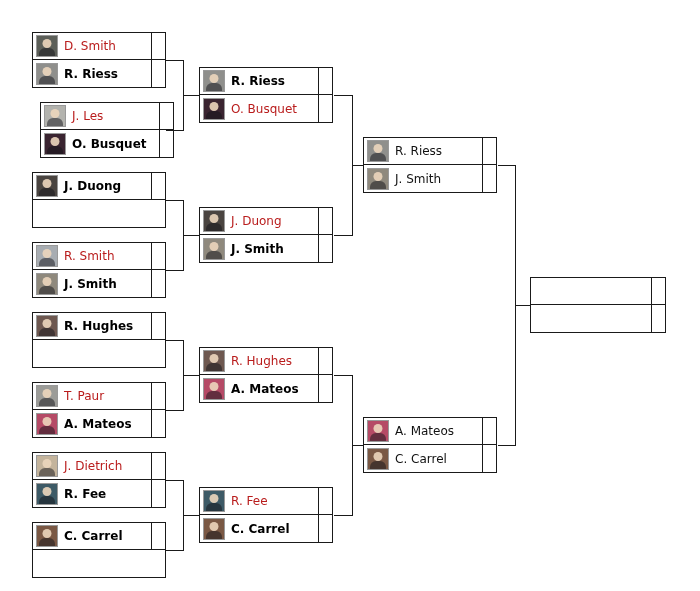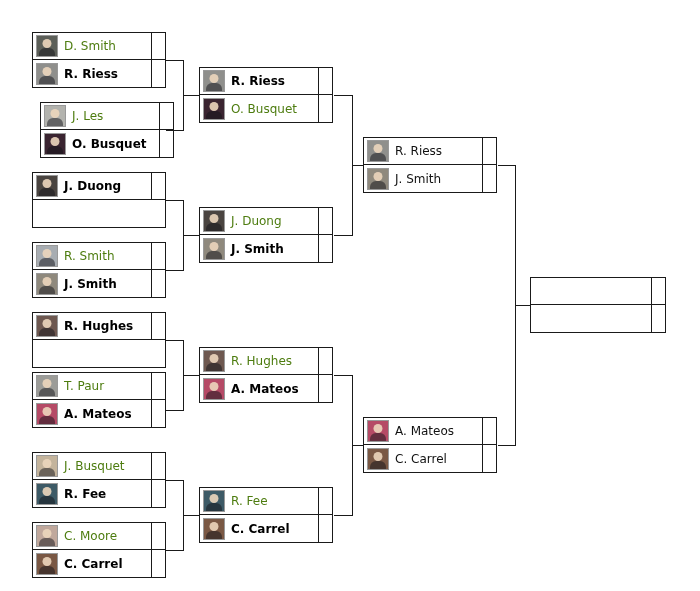--- a/index.html
+++ b/index.html
@@ -27,21 +27,21 @@
   }
   .avatar .torso{
     width:16px;height:9px;border-radius:6px 6px 0 0;left:50%;bottom:-1px;transform:translateX(-50%);
     background:rgba(18,18,24,0.5);
   }
   .match.empty .avatar{visibility:hidden;}
   .pname{
     margin-left:6px;font-size:12px;line-height:1;white-space:nowrap;color:#111111;
   }
   .pname.win{font-weight:bold;color:#000000;}
-  .pname.loss{font-weight:normal;color:#4d7c0f;}
+  .pname.loss{font-weight:normal;color:#b91c1c;}
   .pname.tbd{font-weight:normal;color:#111111;}
   .score{
     margin-left:auto;width:14px;flex:0 0 14px;align-self:stretch;
     border-left:1px solid #1a1a1a;box-sizing:border-box;
   }
   .hline,.vline{position:absolute;background:#1a1a1a;}
   .hline{height:1px;}
   .vline{width:1px;}
 </style>
 </head>
@@ -121,21 +121,21 @@
     <div class="player-row">
       <span class="avatar" style="background: rgb(110, 88, 80);">
           <i class="head"></i>
           <i class="torso"></i>
         </span>
       <span class="pname win">R. Hughes</span>
       <span class="score"></span>
     </div>
   </div>
 
-  <div class="match" style="left:32px;top:372px">
+  <div class="match" style="left:32px;top:382px">
     <div class="player-row">
       <span class="avatar" style="background: rgb(156, 156, 152);">
           <i class="head"></i>
           <i class="torso"></i>
         </span>
       <span class="pname loss">T. Paur</span>
       <span class="score"></span>
     </div>
     <div class="player-row">
       <span class="avatar" style="background: rgb(181, 74, 102);">
@@ -146,42 +146,34 @@
       <span class="score"></span>
     </div>
   </div>
 
   <div class="match" style="left:32px;top:452px">
     <div class="player-row">
       <span class="avatar" style="background: rgb(196, 180, 156);">
           <i class="head"></i>
           <i class="torso"></i>
         </span>
-      <span class="pname loss">J. Busquet</span>
+      <span class="pname loss">J. Dietrich</span>
       <span class="score"></span>
     </div>
     <div class="player-row">
       <span class="avatar" style="background: rgb(61, 90, 102);">
           <i class="head"></i>
           <i class="torso"></i>
         </span>
       <span class="pname win">R. Fee</span>
       <span class="score"></span>
     </div>
   </div>
 
   <div class="match" style="left:32px;top:522px">
-    <div class="player-row">
-      <span class="avatar" style="background: rgb(192, 168, 156);">
-          <i class="head"></i>
-          <i class="torso"></i>
-        </span>
-      <span class="pname loss">C. Moore</span>
-      <span class="score"></span>
-    </div>
     <div class="player-row">
       <span class="avatar" style="background: rgb(122, 88, 68);">
           <i class="head"></i>
           <i class="torso"></i>
         </span>
       <span class="pname win">C. Carrel</span>
       <span class="score"></span>
     </div>
   </div>
 

